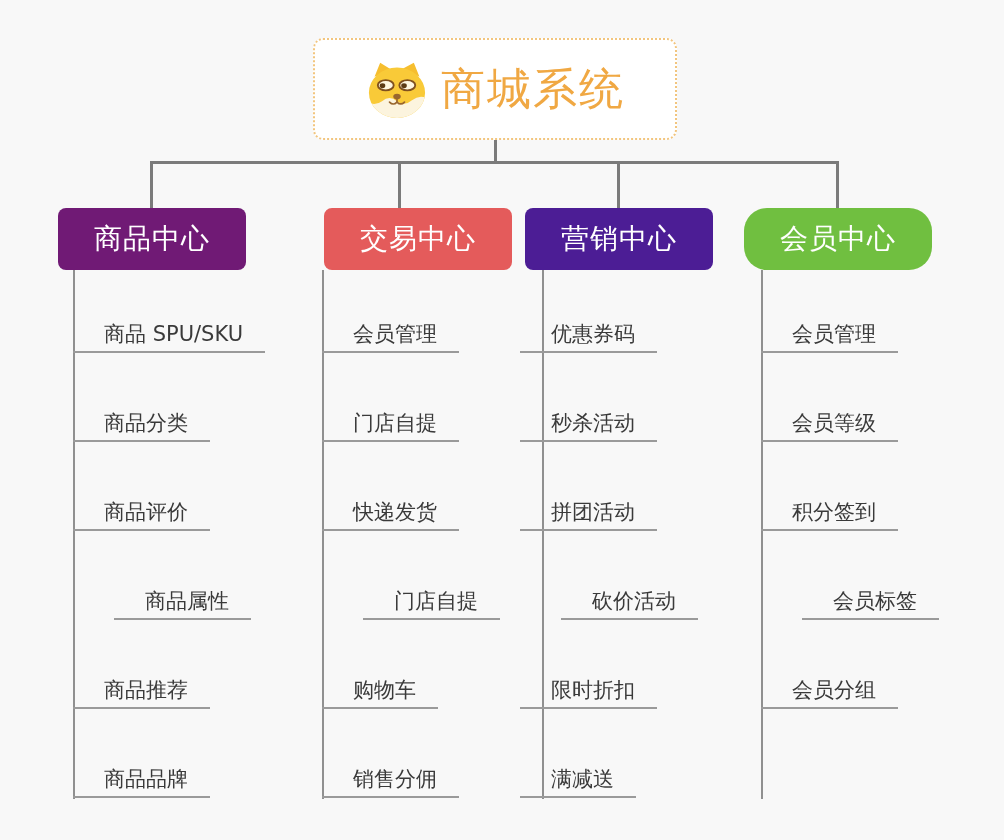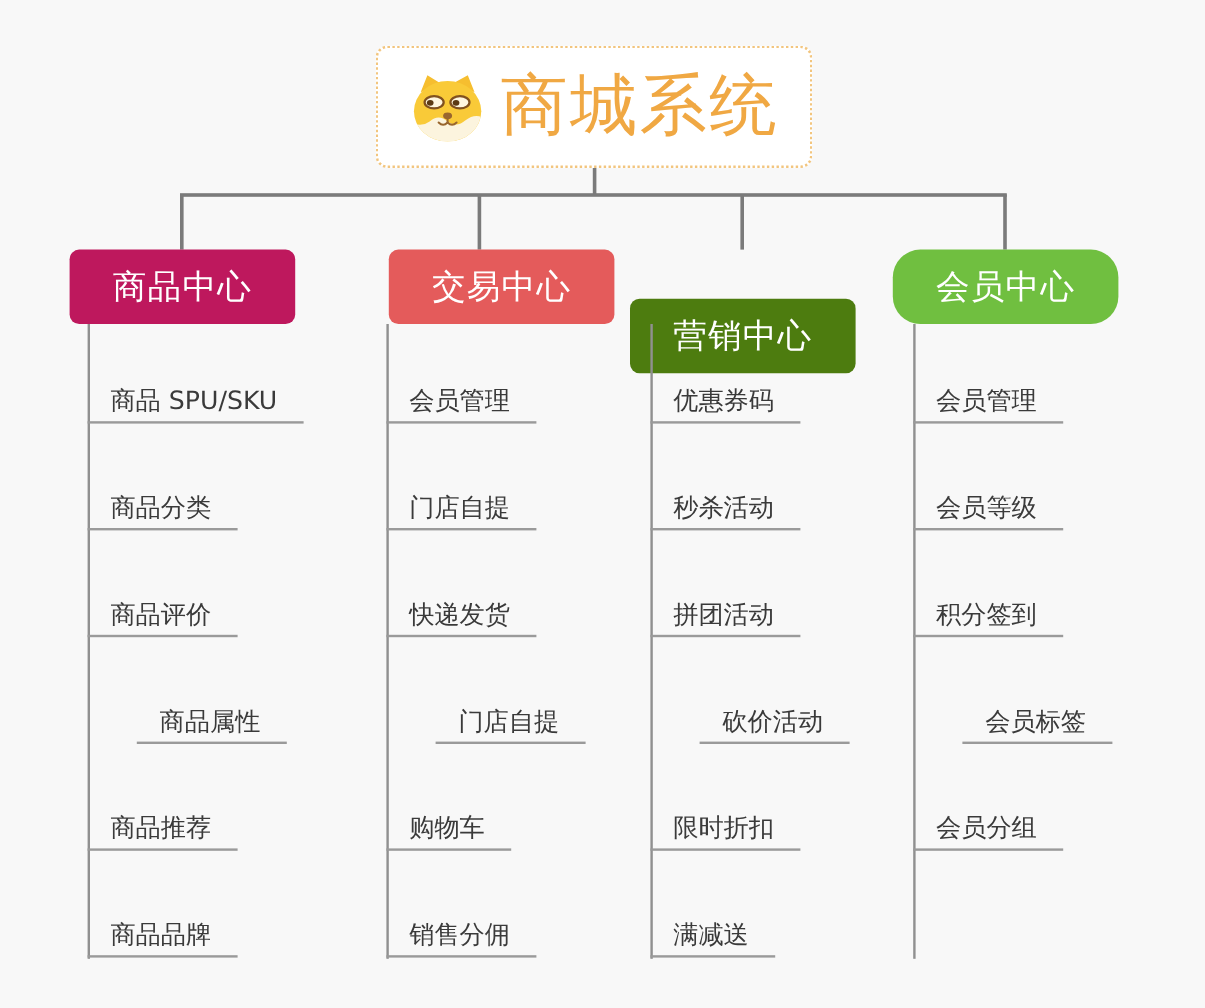--- a/index.html
+++ b/index.html
@@ -17,21 +17,21 @@
   .root-node{
     position:absolute;left:313px;top:38px;
     width:364px;height:102px;
     box-sizing:border-box;
     background:#ffffff;
     border:2px dotted #f2c57e;
     border-radius:10px;
     display:flex;align-items:center;justify-content:center;gap:12px;
   }
   .root-title{
-    font-size:56px;
+    font-size:44px;
     letter-spacing:2px;
     white-space:nowrap;
   }
   
   .conn{position:absolute;background:#7b7b7b;}
   .conn.v{width:3px;}
   .conn.h{height:3px;}
   #conn-root-drop{left:494px;top:140px;height:23px;}
   #conn-bus{left:150px;top:161px;width:689px;}
   .conn.stub{top:162px;height:46px;}
@@ -63,29 +63,29 @@
   .l0{left:73px;}
   .l1{left:322px;}
   .l2{left:542px;}
   .l3{left:761px;}
   
   .leaf{
     position:absolute;
     box-sizing:border-box;
     height:44px;
     display:flex;align-items:flex-end;
-    padding:0 22px 3px 19px;
+    padding:0 22px 3px 31px;
     border-bottom:2px solid #9a9a9a;
     font-size:21px;
     color:#3a3a3a;
     white-space:nowrap;
   }
   .c0{left:73px;}
   .c1{left:322px;}
-  .c2{left:542px;}
+  .c2{left:520px;}
   .c3{left:761px;}
   .r0{top:309px;}
   .r1{top:398px;}
   .r2{top:487px;}
   .r3{top:576px;margin-left:41px;}
   .r4{top:665px;}
   .r5{top:754px;}
 </style>
 </head>
 <body>
@@ -119,23 +119,23 @@
       <ellipse cx="18.5" cy="27.5" rx="3" ry="2.6" fill="#5c3a14"></ellipse>
       <ellipse cx="41.5" cy="27.5" rx="3" ry="2.6" fill="#5c3a14"></ellipse>
 
       <ellipse cx="34" cy="39" rx="4" ry="3" fill="#99662e"></ellipse>
       <path d="M34,41 L34,45" stroke="#99662e" stroke-width="1.8" stroke-linecap="round"></path>
       <path d="M26,45 Q30,49 34,45 Q38,49 42,45" stroke="#99662e" stroke-width="1.8" fill="none" stroke-linecap="round"></path>
     </svg>
     <span class="root-title" style="color: rgb(240, 168, 67);">商城系统</span>
   </div>
 
-  <div class="branch-header h0" style="background-color: #be185d;">商品中心</div>
+  <div class="branch-header h0" style="background-color: #701a75;">商品中心</div>
   <div class="branch-header h1" style="background-color: rgb(228, 91, 91); margin-left: 18px;">交易中心</div>
-  <div class="branch-header h2" style="background-color: #4d7c0f; margin-top: 41px;">营销中心</div>
+  <div class="branch-header h2" style="background-color: #4c1d95;">营销中心</div>
   <div class="branch-header h3" style="background-color: rgb(112, 191, 64); border-radius: 23px;">会员中心</div>
 
   <div class="branch-line l0"></div>
   <div class="branch-line l1"></div>
   <div class="branch-line l2"></div>
   <div class="branch-line l3"></div>
 
   <div class="leaf c0 r0">商品 SPU/SKU</div>
   <div class="leaf c0 r1">商品分类</div>
   <div class="leaf c0 r2">商品评价</div>

